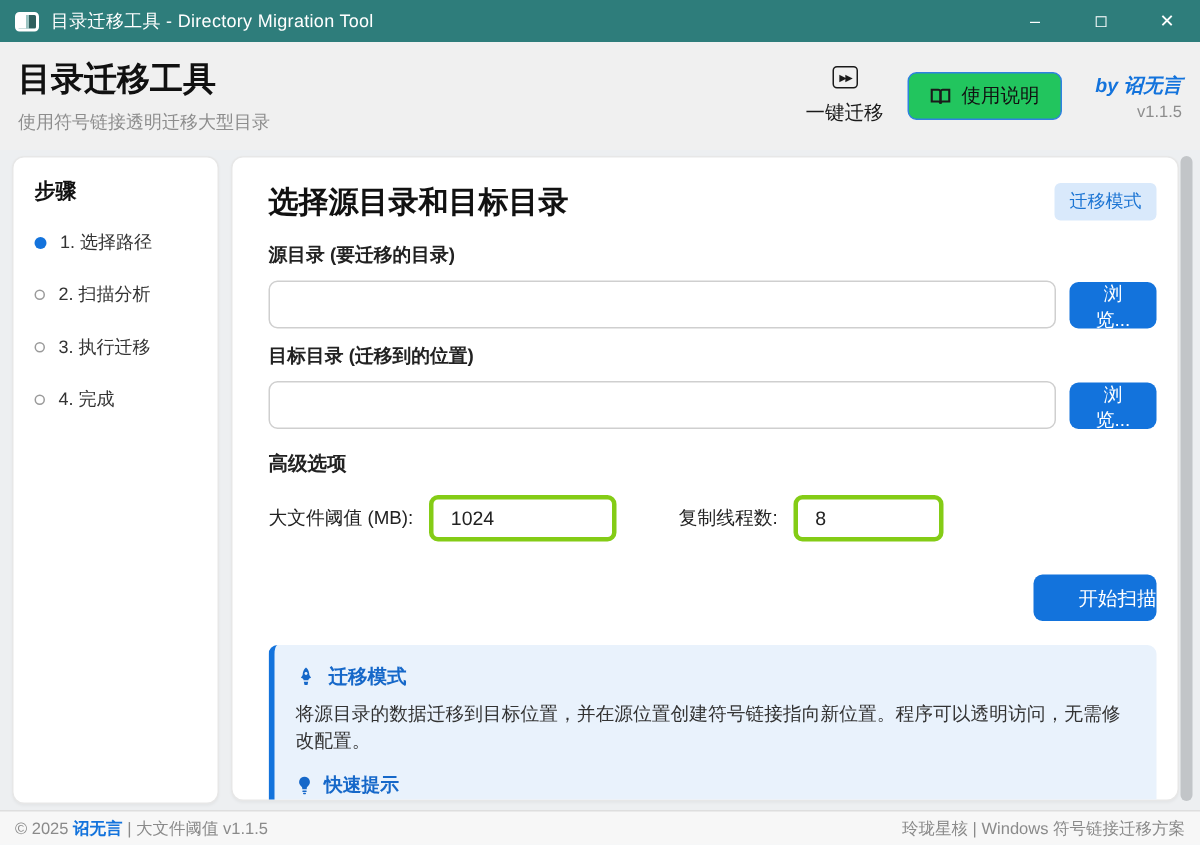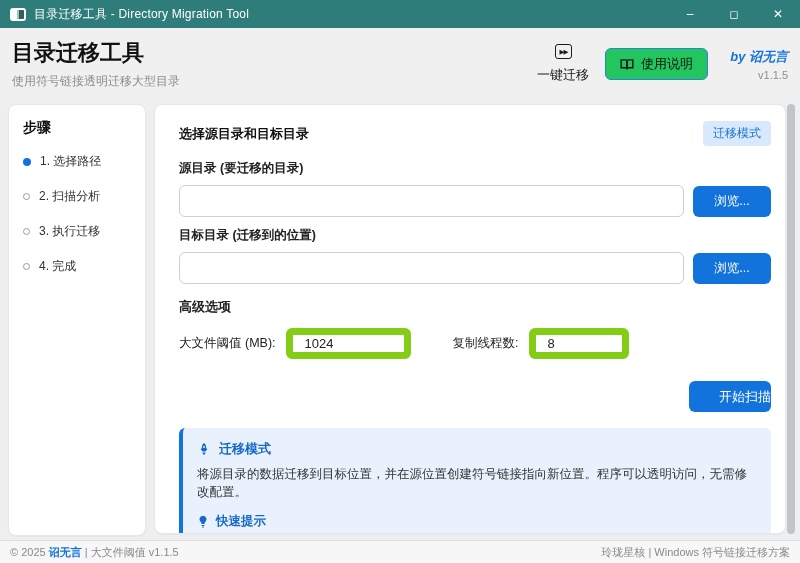--- a/index.html
+++ b/index.html
@@ -37,32 +37,32 @@
   .sidebar { width:138px; flex:0 0 auto; padding:14px 14px; height:432px; }
   .sidebar-title { font-size:14px; font-weight:bold; margin-bottom:16px; color:#111; }
   .steps { list-style:none; }
   .steps li { display:flex; align-items:center; gap:9px; margin-bottom:18px; font-size:12px; color:#333; }
   .dot { width:8px; height:8px; border-radius:50%; flex:0 0 auto; }
   .dot.active { background:#1373dc; }
   .dot.idle { width:7px; height:7px; border:1.5px solid #9a9a9a; background:#fff; }
 
   .main { flex:1 1 auto; height:430px; padding:16px 14px 14px 24px; overflow:hidden; }
   .head-row { display:flex; align-items:center; justify-content:space-between; margin-bottom:14px; }
-  .head-row h2 { font-size:13px; font-weight:bold; color:#111; }
+  .head-row h2 { font-size:20px; font-weight:bold; color:#111; }
   .mode-badge { background:#d9e9fb; color:#1b74d3; font-size:12px; padding:4px 10px; border-radius:4px; }
 
   .field-label { font-size:12.5px; font-weight:bold; color:#222; margin:10px 0 8px; }
   .input-row { display:flex; gap:9px; align-items:center; margin-bottom:4px; }
   .text-input { flex:1; height:32px; border:1px solid #cfcfcf; border-radius:6px; padding:0 10px; font-size:13px; font-family:inherit; color:#222; background:#fff; }
-  .btn-browse { background:#1373dc; color:#fff; border:0; padding:0 16px; height:31px; border-radius:6px; font-size:12.5px; flex:0 0 auto; width:78px; }
+  .btn-browse { background:#1373dc; color:#fff; border:0; padding:0 16px; height:31px; border-radius:6px; font-size:12.5px; flex:0 0 auto; width:58px; }
 
   .adv-title { font-size:13px; font-weight:bold; color:#222; margin:14px 0 12px; }
   .adv-row { display:flex; align-items:center; font-size:12.5px; color:#222; }
   .adv-row label { margin-right:10px; }
-  .num-input { height:31px; border:7px solid #84cc16; border-radius:6px; padding:0 12px; font-size:13px; font-family:inherit; color:#222; }
+  .num-input { height:31px; border:3px solid #84cc16; border-radius:6px; padding:0 12px; font-size:13px; font-family:inherit; color:#222; }
   .num-1 { width:125px; margin-right:42px; }
   .num-2 { width:100px; }
 
   .scan-row { display:flex; justify-content:flex-end; margin-top:22px; }
   .btn-scan { background:#1373dc; color:#fff; border:0; width:82px; height:31px; border-radius:6px; font-size:13px;text-align:right; }
 
   .info-box { margin-top:16px; background:#e9f2fc; border-left:4px solid #1373dc; border-radius:6px; padding:12px 16px 12px 14px; }
   .info-title { display:flex; align-items:center; gap:8px; color:#1668c9; font-size:13px; font-weight:bold; }
   .info-desc { font-size:12.5px; color:#333; margin:8px 0 12px; line-height:1.4; }
   .tips-title { display:flex; align-items:center; gap:7px; color:#1668c9; font-size:12.5px; font-weight:bold; margin-bottom:7px; }

